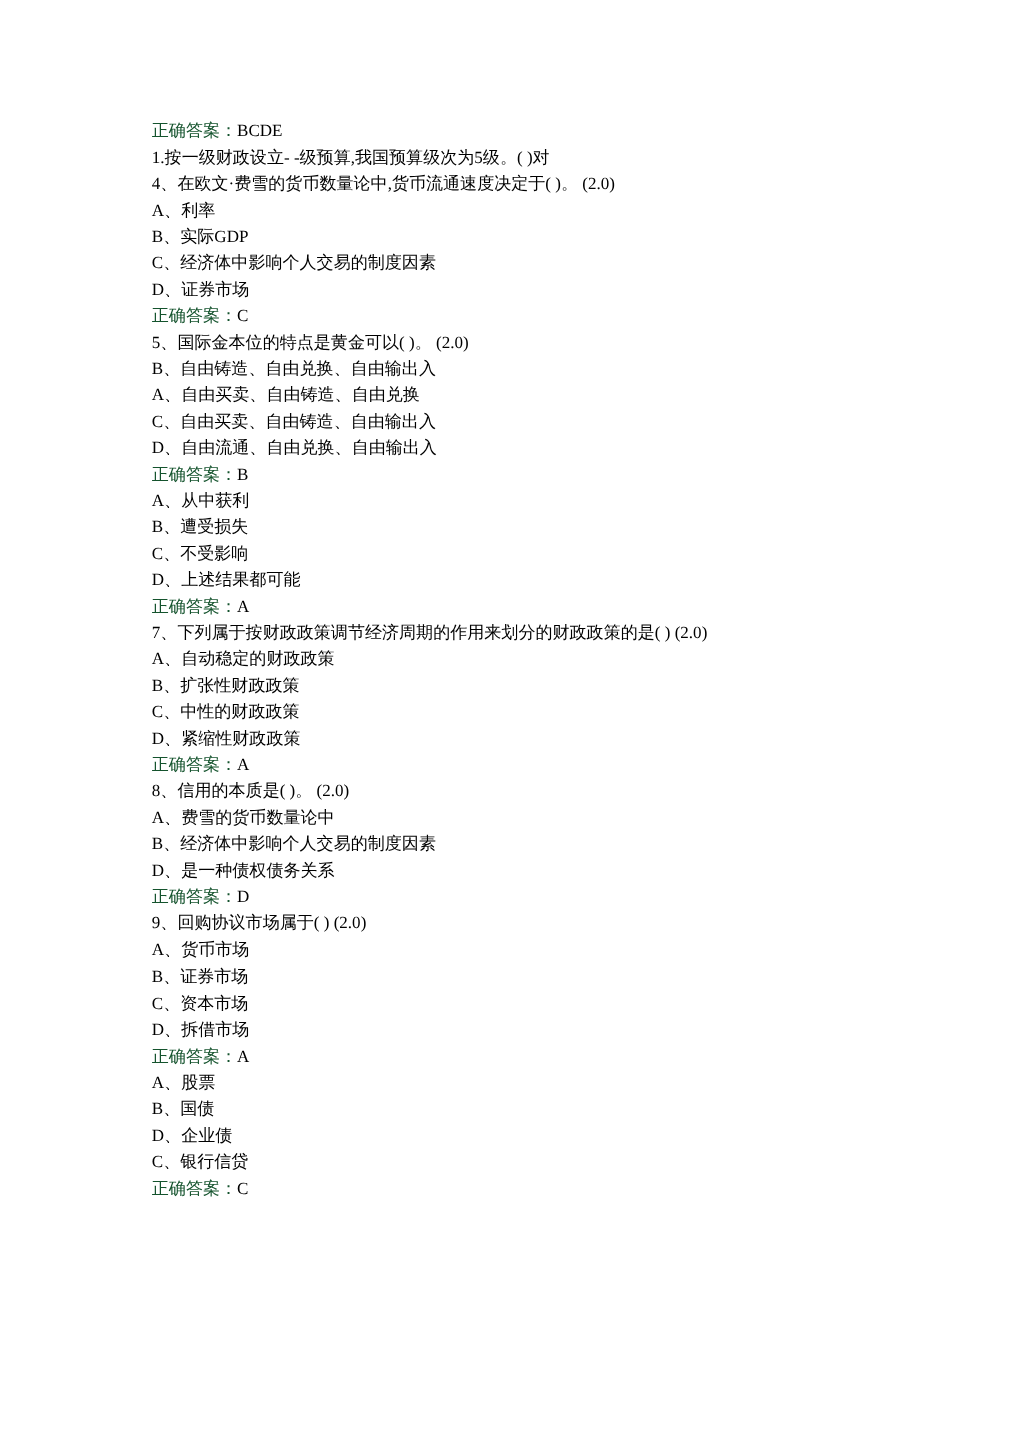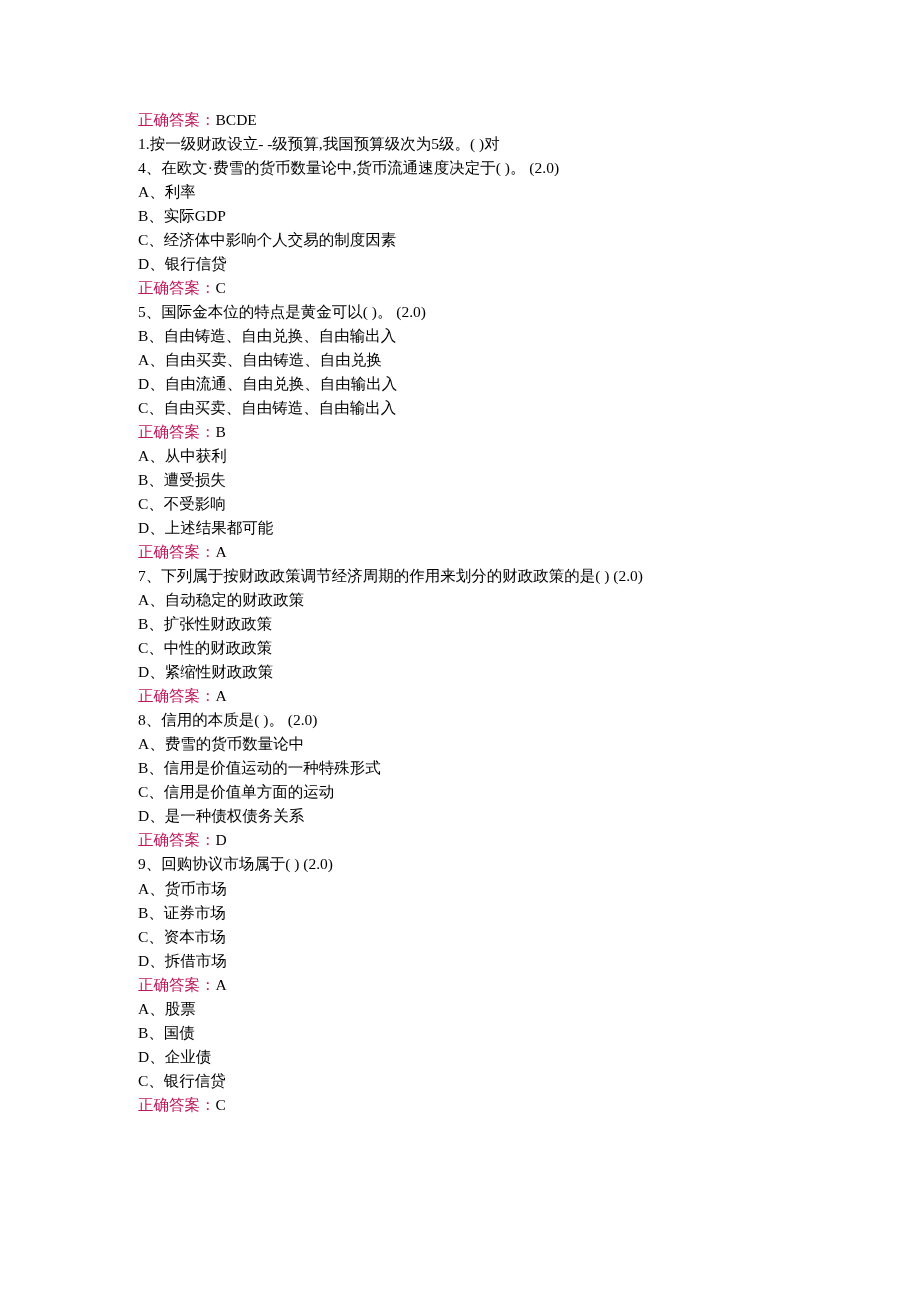--- a/index.html
+++ b/index.html
@@ -15,59 +15,58 @@
     width: 920px;
     min-height: 1302px;
     padding: 108px 0 0 138px;
     box-sizing: border-box;
   }
   .line {
     margin: 0;
     white-space: pre-wrap;
   }
   .answer-label {
-    color: #be185d;
+    color: #14532d;
   }
   .answer-value {
     color: #000000;
   }
 </style>
 </head>
 <body>
 
 <div class="page" id="page">
     <p class="line"><span class="answer-label">正确答案：</span><span class="answer-value">BCDE</span></p>
     <p class="line">1.按一级财政设立- -级预算,我国预算级次为5级。( )对</p>
     <p class="line">4、在欧文·费雪的货币数量论中,货币流通速度决定于( )。 (2.0)</p>
     <p class="line">A、利率</p>
     <p class="line">B、实际GDP</p>
     <p class="line">C、经济体中影响个人交易的制度因素</p>
-    <p class="line">D、银行信贷</p>
+    <p class="line">D、证券市场</p>
     <p class="line"><span class="answer-label">正确答案：</span><span class="answer-value">C</span></p>
     <p class="line">5、国际金本位的特点是黄金可以( )。 (2.0)</p>
     <p class="line">B、自由铸造、自由兑换、自由输出入</p>
     <p class="line">A、自由买卖、自由铸造、自由兑换</p>
+    <p class="line">C、自由买卖、自由铸造、自由输出入</p>
     <p class="line">D、自由流通、自由兑换、自由输出入</p>
-    <p class="line">C、自由买卖、自由铸造、自由输出入</p>
     <p class="line"><span class="answer-label">正确答案：</span><span class="answer-value">B</span></p>
     <p class="line">A、从中获利</p>
     <p class="line">B、遭受损失</p>
     <p class="line">C、不受影响</p>
     <p class="line">D、上述结果都可能</p>
     <p class="line"><span class="answer-label">正确答案：</span><span class="answer-value">A</span></p>
     <p class="line">7、下列属于按财政政策调节经济周期的作用来划分的财政政策的是( ) (2.0)</p>
     <p class="line">A、自动稳定的财政政策</p>
     <p class="line">B、扩张性财政政策</p>
     <p class="line">C、中性的财政政策</p>
     <p class="line">D、紧缩性财政政策</p>
     <p class="line"><span class="answer-label">正确答案：</span><span class="answer-value">A</span></p>
     <p class="line">8、信用的本质是( )。 (2.0)</p>
     <p class="line">A、费雪的货币数量论中</p>
-    <p class="line">B、信用是价值运动的一种特殊形式</p>
-    <p class="line">C、信用是价值单方面的运动</p>
+    <p class="line">B、经济体中影响个人交易的制度因素</p>
     <p class="line">D、是一种债权债务关系</p>
     <p class="line"><span class="answer-label">正确答案：</span><span class="answer-value">D</span></p>
     <p class="line">9、回购协议市场属于( ) (2.0)</p>
     <p class="line">A、货币市场</p>
     <p class="line">B、证券市场</p>
     <p class="line">C、资本市场</p>
     <p class="line">D、拆借市场</p>
     <p class="line"><span class="answer-label">正确答案：</span><span class="answer-value">A</span></p>
     <p class="line">A、股票</p>
     <p class="line">B、国债</p>

